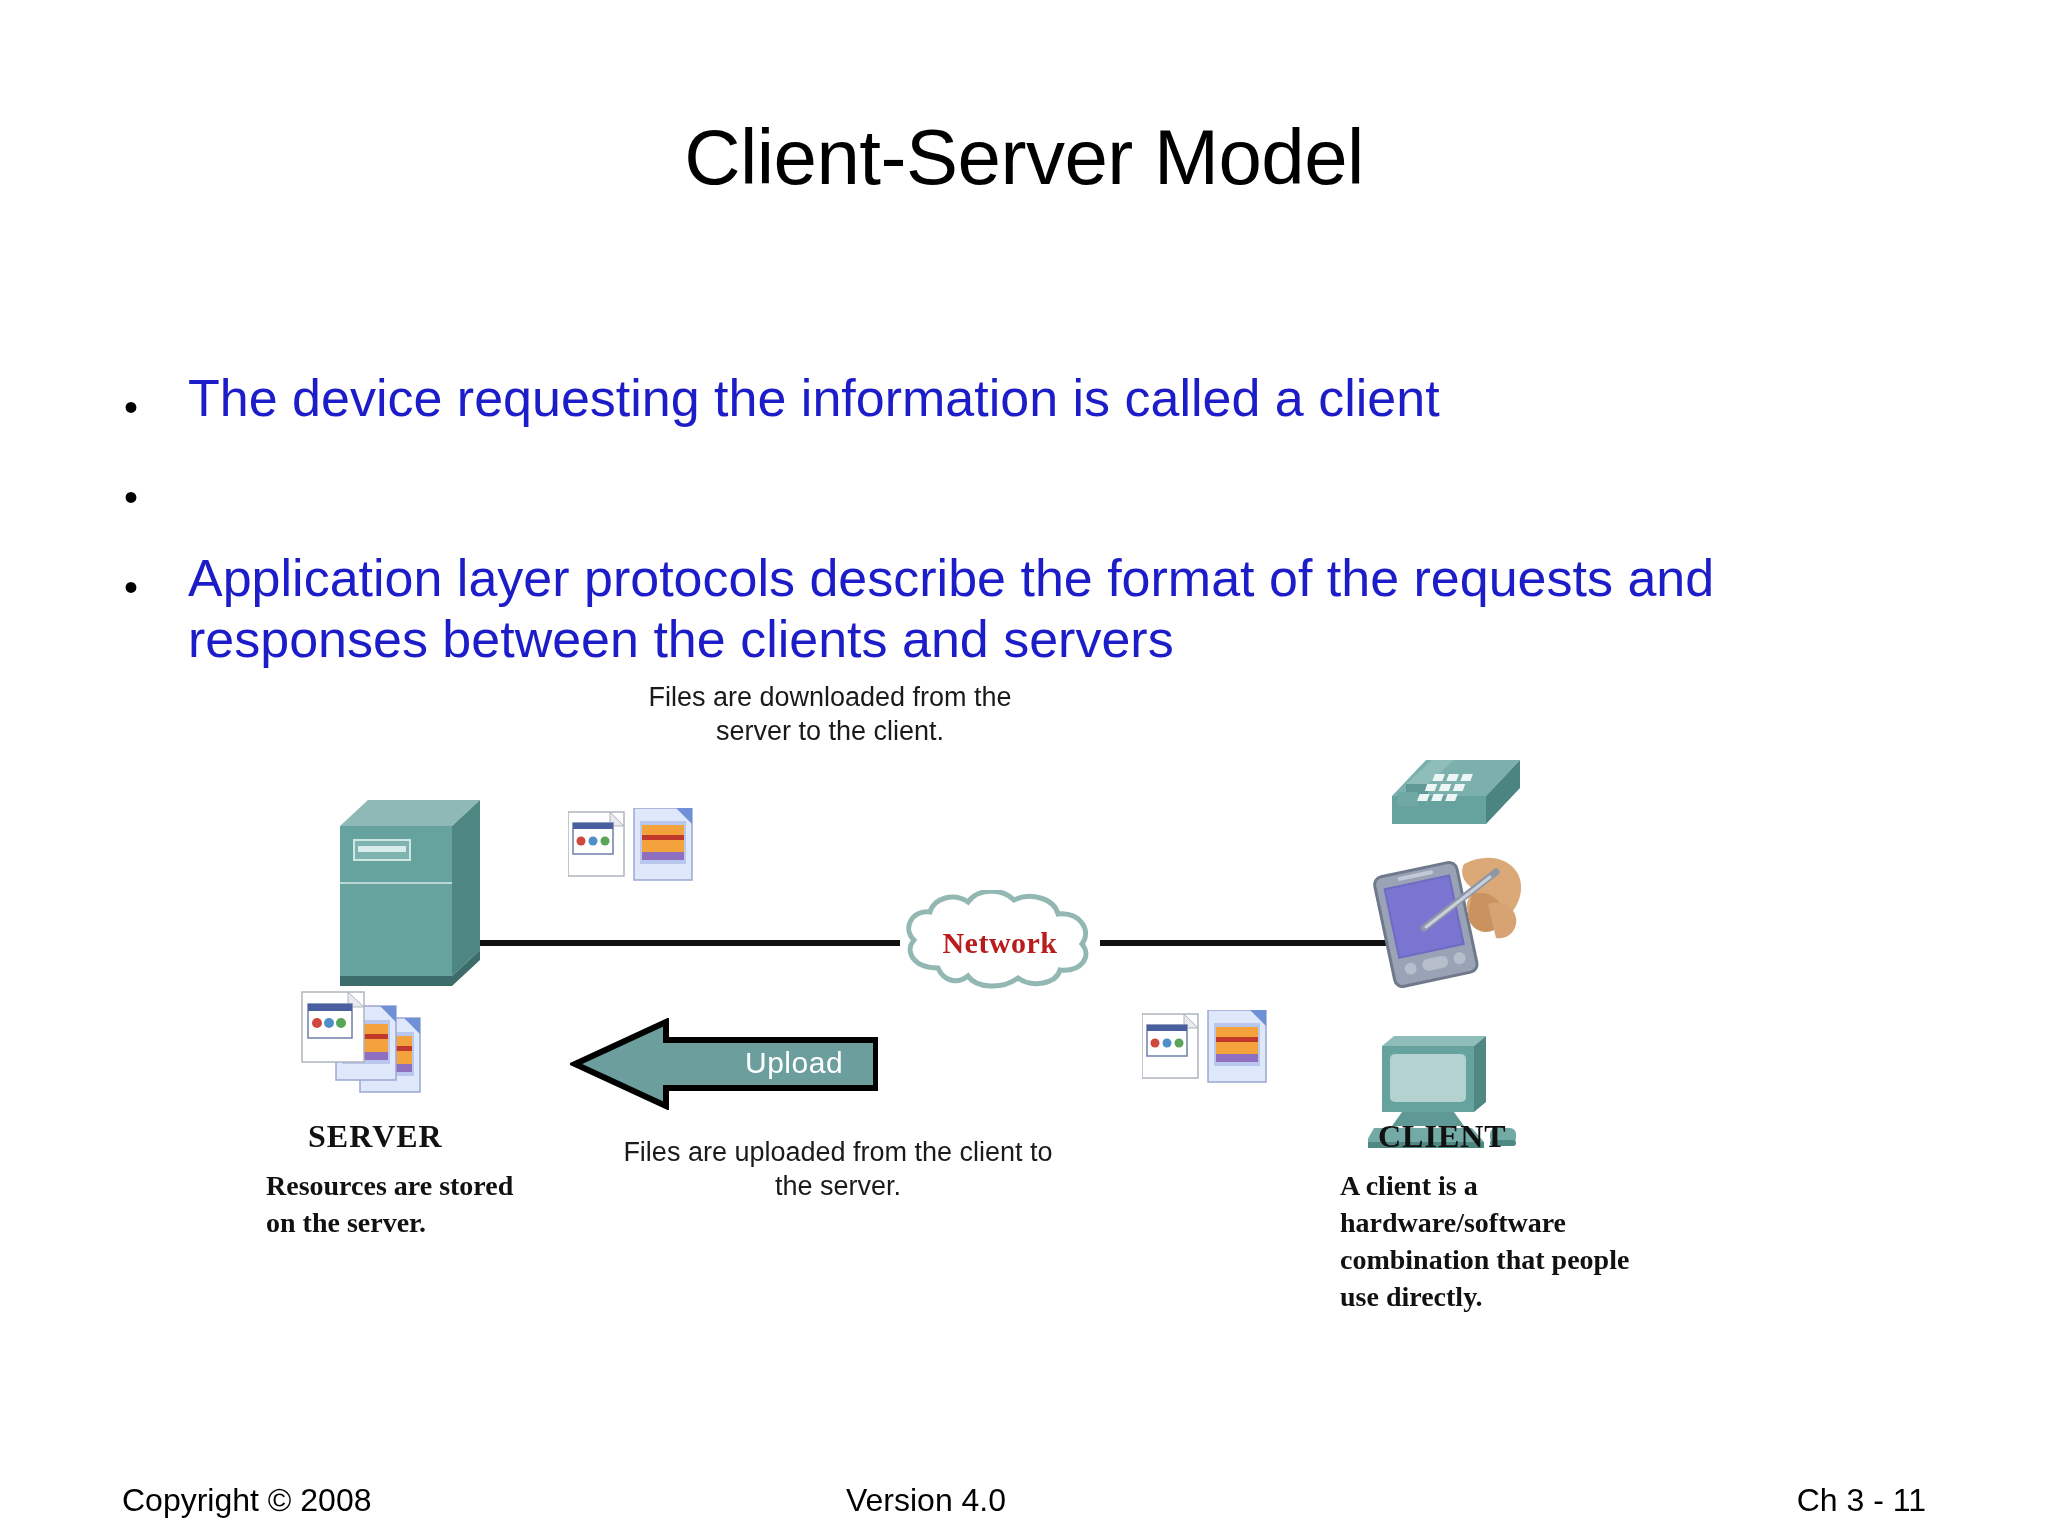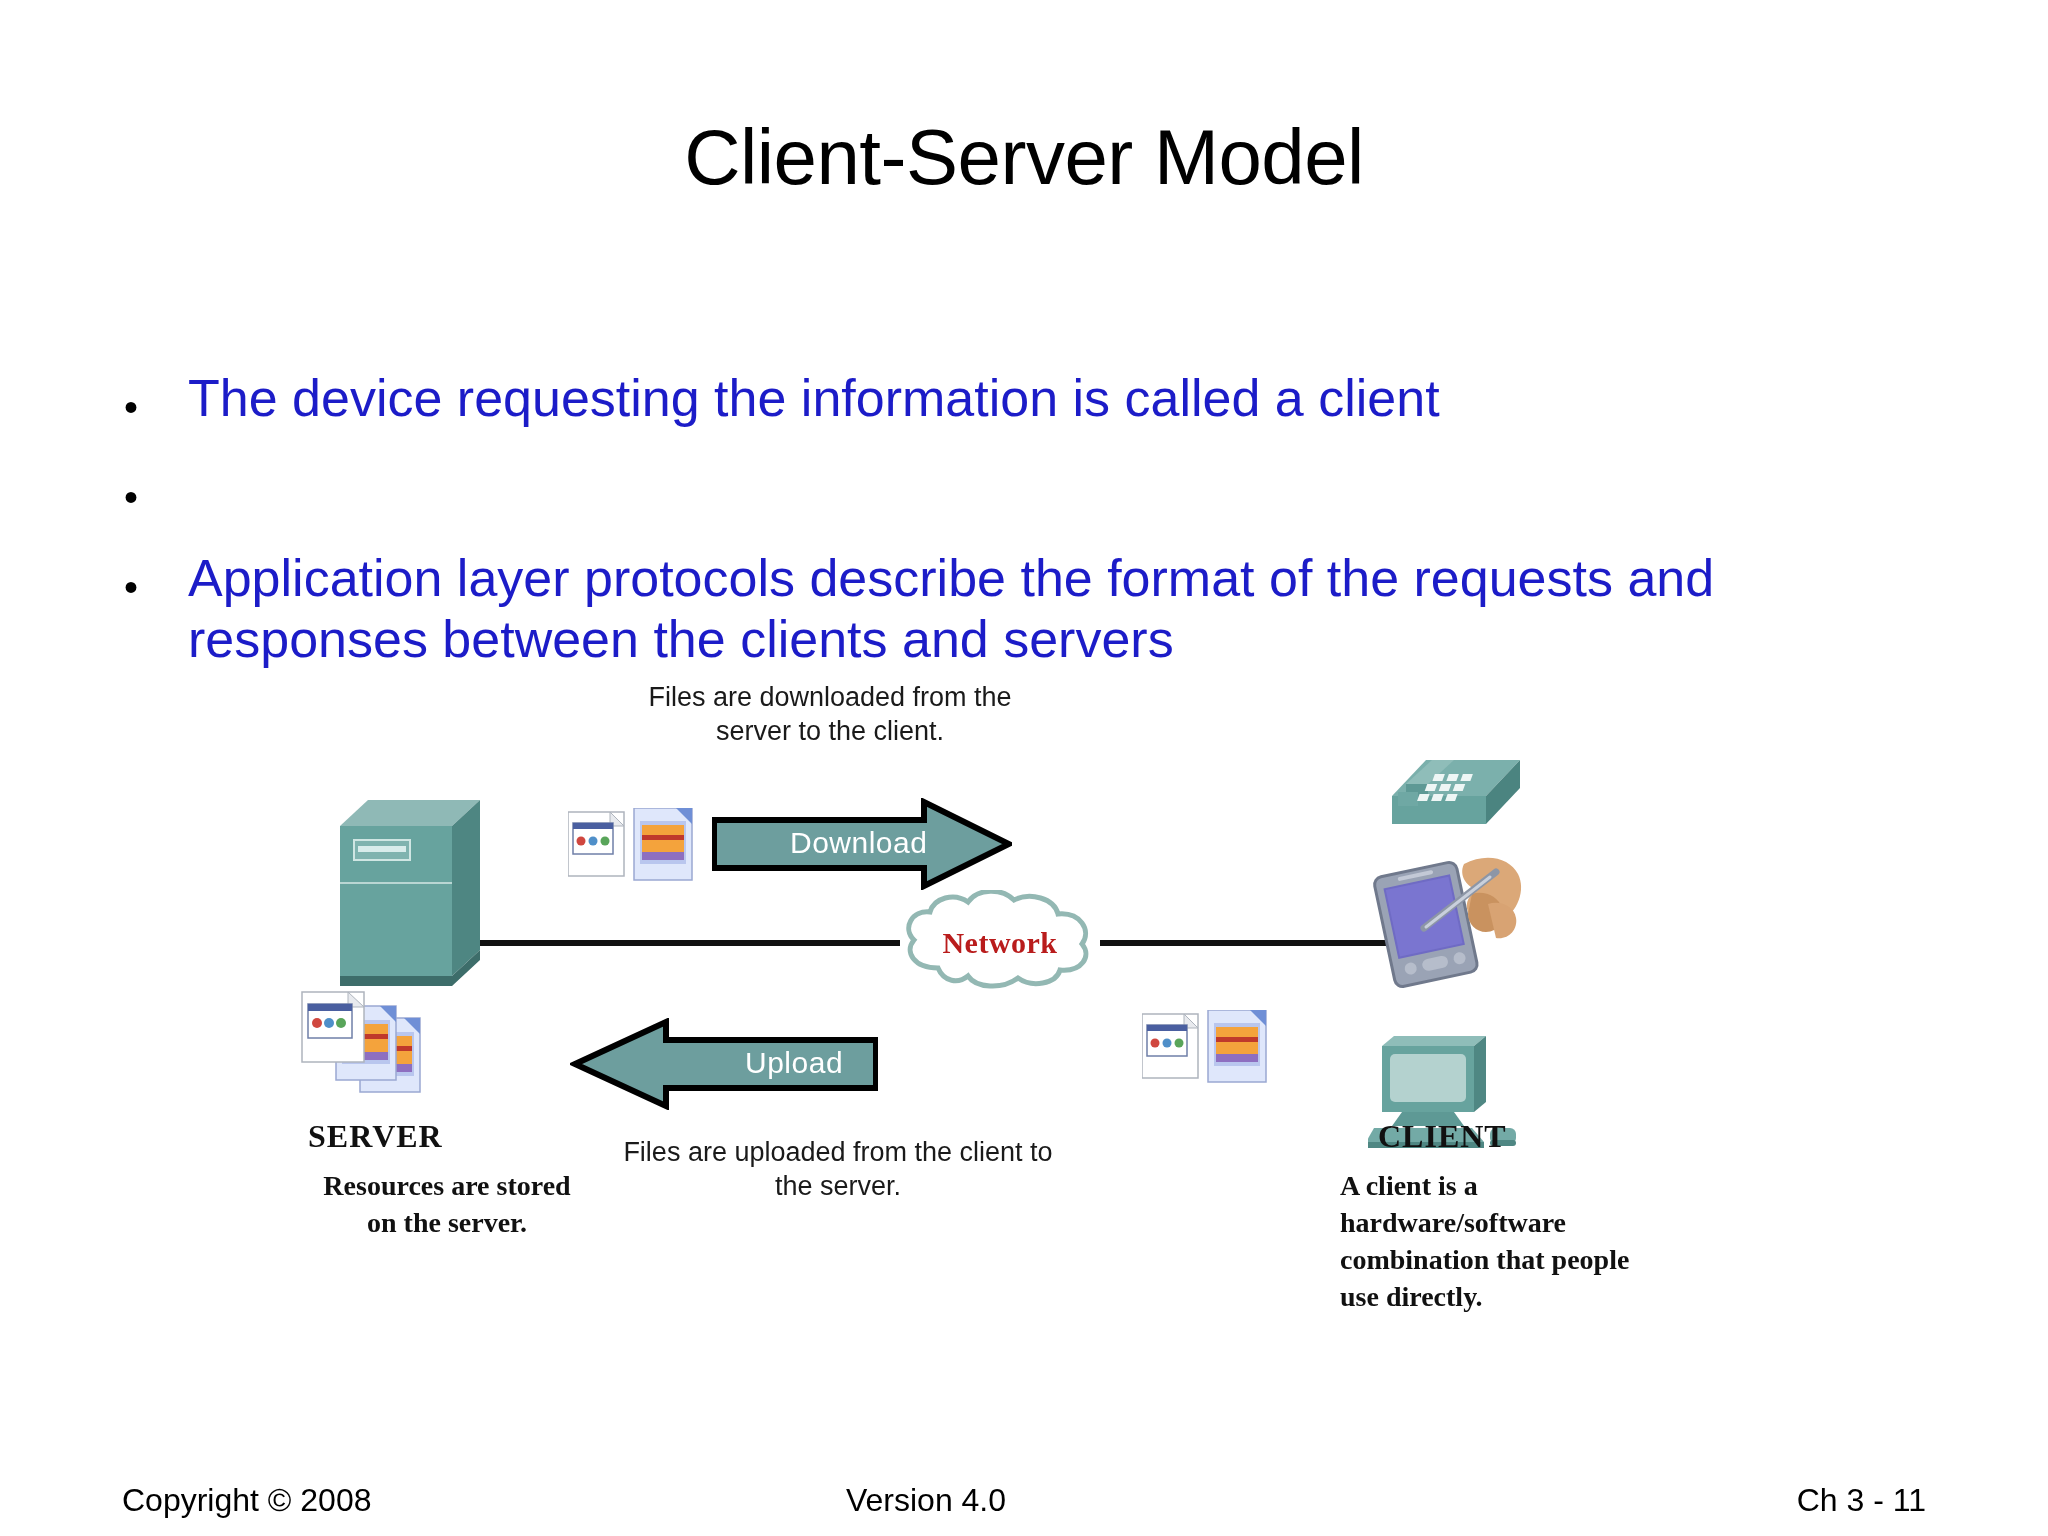--- a/index.html
+++ b/index.html
@@ -230,21 +230,21 @@
         <rect x="6" y="12" width="44" height="34" fill="#ffffff" stroke="#6f7fa8" stroke-width="1.5"></rect>
         <rect x="6" y="12" width="44" height="7" fill="#4a5fa0"></rect>
         <circle cx="15" cy="31" r="5" fill="#d0473f"></circle>
         <circle cx="27" cy="31" r="5" fill="#4f8fc9"></circle>
         <circle cx="39" cy="31" r="5" fill="#59a55a"></circle>
       </g>
     </svg>
   </div>
 
   <div class="role-title" style="left:58px; top:428px;">SERVER</div>
-  <div class="role-desc" style="left:32px; top:478px; width:330px;text-align:center;">
+  <div class="role-desc" style="left:16px; top:478px; width:330px;">
     <div>Resources are stored</div>
     <div>on the server.</div>
   </div>
 
   <div class="caption" style="left:360px; top:-10px; width:440px;">
     <div>Files are downloaded from the</div>
     <div>server to the client.</div>
   </div>
 
   <div class="d" style="left:318px; top:118px; width:130px; height:80px;">
@@ -264,26 +264,20 @@
         <rect x="0" y="0" width="58" height="72" fill="#dfe7fb" stroke="#9aa8d2" stroke-width="1.5"></rect>
         <polygon points="42,0 58,16 58,0" fill="#6f8fd6"></polygon>
         <rect x="6" y="13" width="46" height="43" fill="#b9c6ee"></rect>
         <rect x="8" y="17" width="42" height="35" fill="#f4a33c"></rect>
         <rect x="8" y="27" width="42" height="5" fill="#c0392b"></rect>
         <rect x="8" y="44" width="42" height="8" fill="#8e6fc0"></rect>
       </g>
     </svg>
   </div>
 
-  <div class="d" style="left:462px; top:108px; width:300px; height:92px;">
-    <svg width="300" height="92" viewBox="0 0 300 92">
-      <polygon points="2,22 212,22 212,4 297,46 212,88 212,70 2,70" fill="#6d9e9e" stroke="#000000" stroke-width="6" stroke-linejoin="miter"></polygon>
-    </svg>
-    <div class="arrow-label" style="left:78px; top:28px;">Download</div>
-  </div>
 
   <div class="d" id="network-cloud">
     <svg width="220" height="106" viewBox="0 0 220 106">
       <path d="M48,78
                C24,78 14,62 24,50
                C12,38 22,20 40,22
                C44,8 64,2 78,12
                C88,-2 112,-2 124,10
                C140,2 164,8 168,24
                C190,22 202,40 192,54

